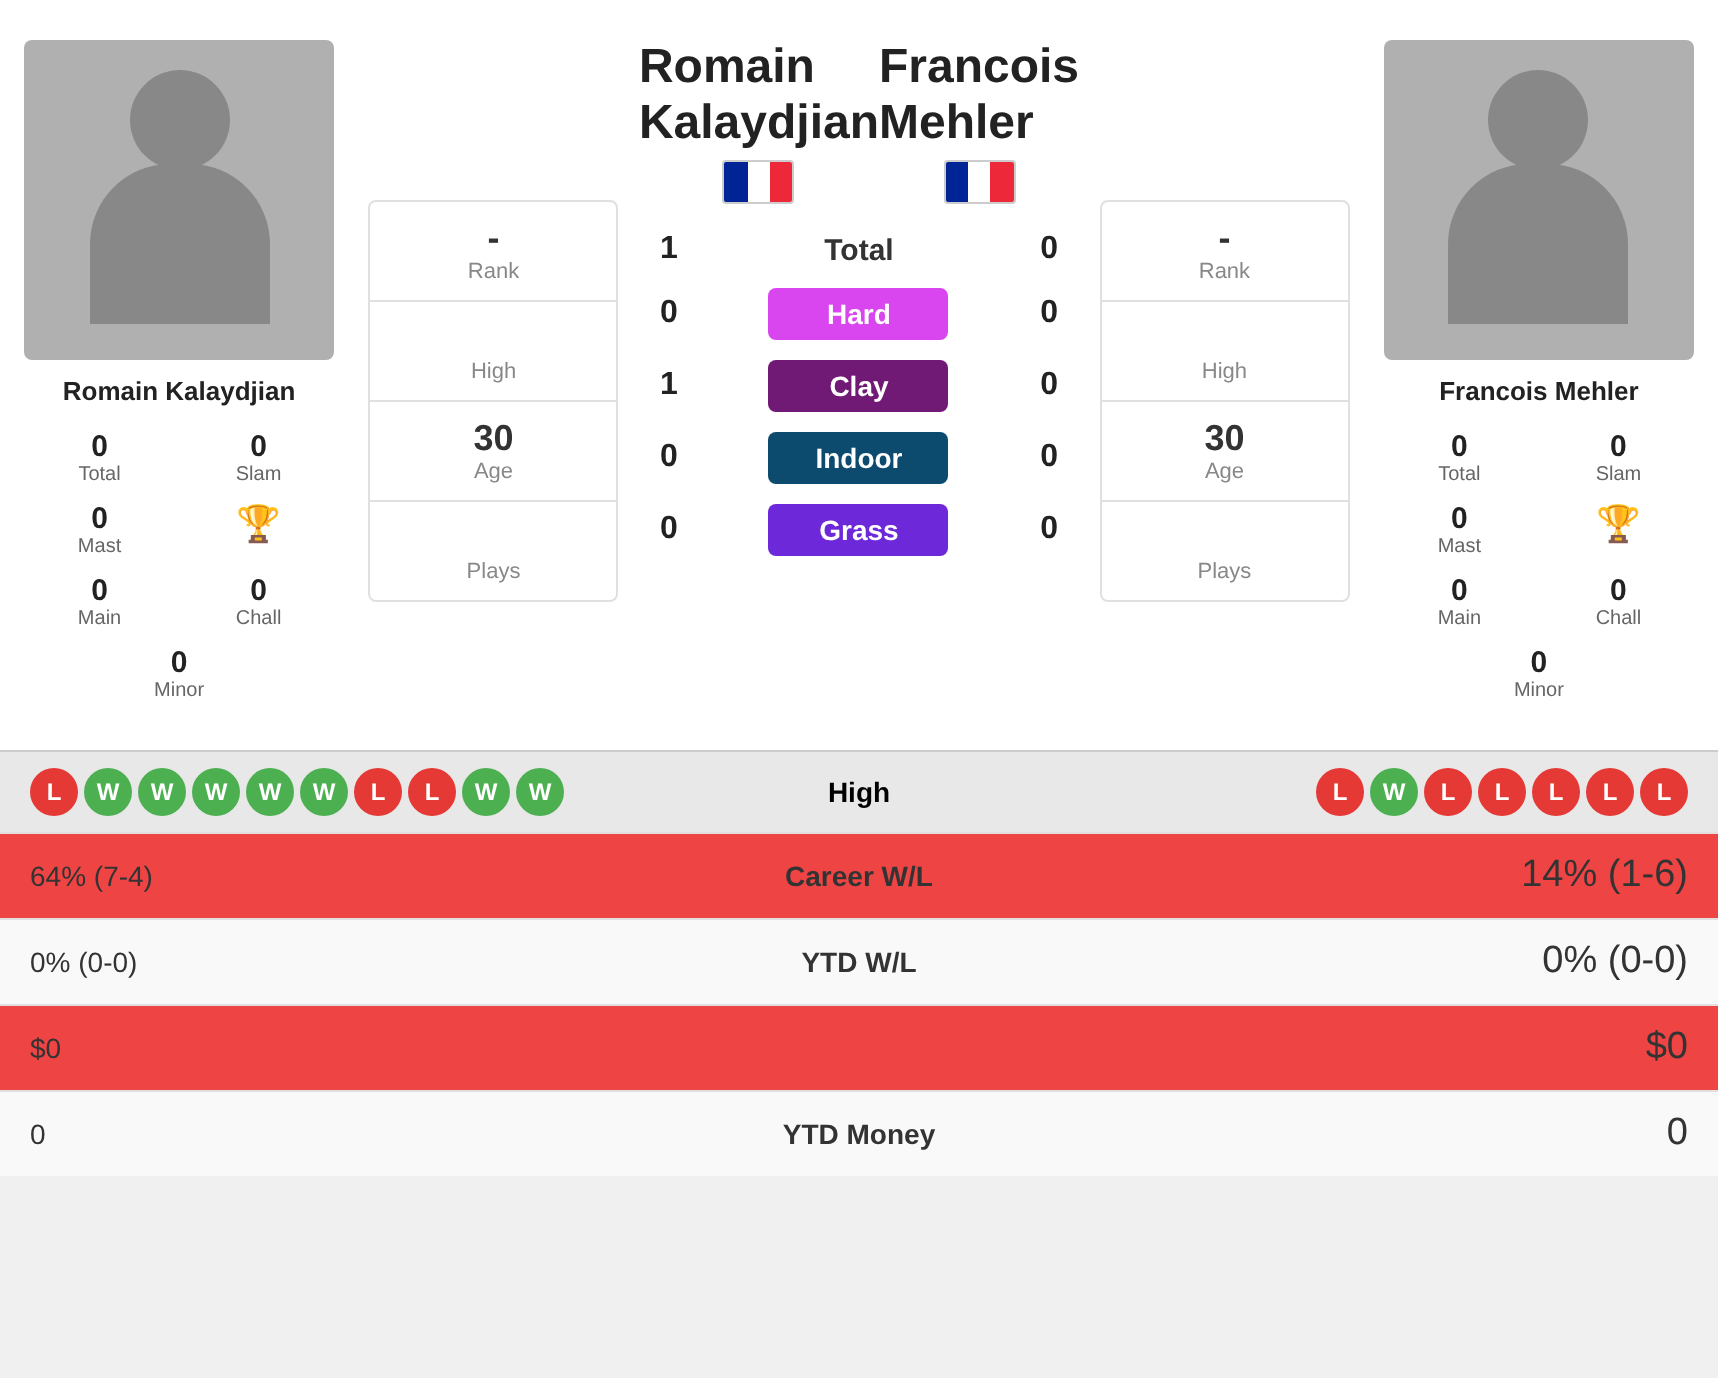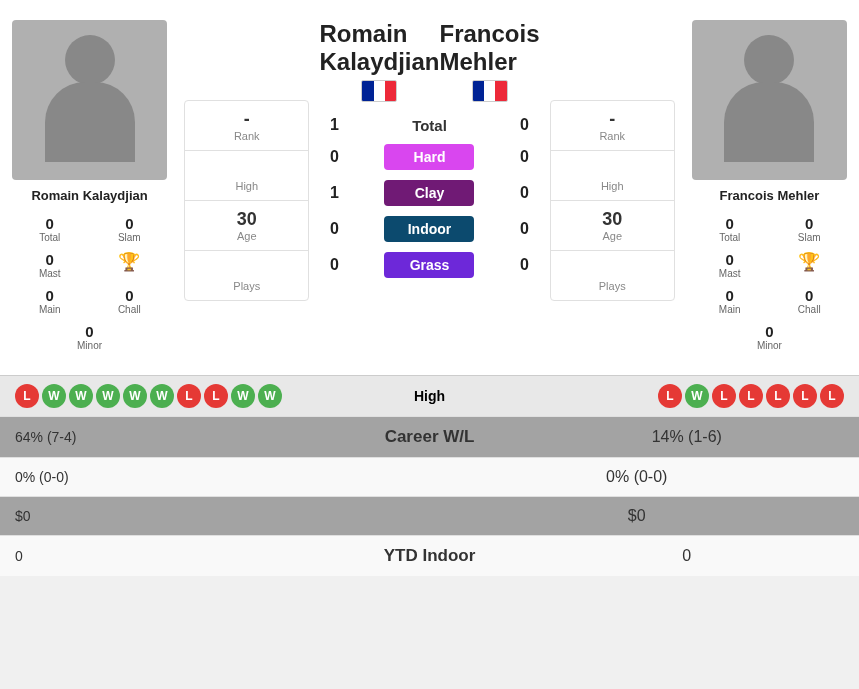--- a/index.html
+++ b/index.html
@@ -296,46 +296,46 @@
     .stats-table {
       width: 100%;
     }
 
     .stats-row {
       display: flex;
       flex-direction: row;
       align-items: center;
       border-top: 1px solid #e0e0e0;
       padding: 10px 15px;
-      background: #a3a3a3;
+      background: #ef4444;
     }
 
     .stats-row:nth-child(even) {
       background: #f9f9f9;
     }
 
     .stats-left-val {
       flex: 1;
       text-align: left;
       font-size: 14px;
       color: #333;
     }
 
     .stats-label {
       width: 200px;
       text-align: center;
       font-weight: bold;
-      font-size: 17px;
+      font-size: 14px;
       color: #333;
     }
 
     .stats-right-val {
       flex: 1;
-      text-align: center;
-      font-size: 16px;
+      text-align: right;
+      font-size: 19px;
       color: #333;
     }
   </style>
 </head>
 <body>
 
 <div class="main-container">
 
   <div class="top-section">
 
@@ -544,26 +544,27 @@
   </div>
 
   <div class="stats-table" id="stats-table">
       <div class="stats-row">
       <span class="stats-left-val">64% (7-4)</span>
       <span class="stats-label">Career W/L</span>
       <span class="stats-right-val">14% (1-6)</span>
     </div>
       <div class="stats-row">
       <span class="stats-left-val">0% (0-0)</span>
+      <span class="stats-label">YTD W/L</span>
       <span class="stats-right-val">0% (0-0)</span>
     </div>
       <div class="stats-row">
       <span class="stats-left-val">$0</span>
       <span class="stats-right-val">$0</span>
     </div>
       <div class="stats-row">
       <span class="stats-left-val">0</span>
-      <span class="stats-label">YTD Indoor</span>
+      <span class="stats-label">YTD Money</span>
       <span class="stats-right-val">0</span>
     </div>
     </div>
 
 </div>
 
 </body></html>

